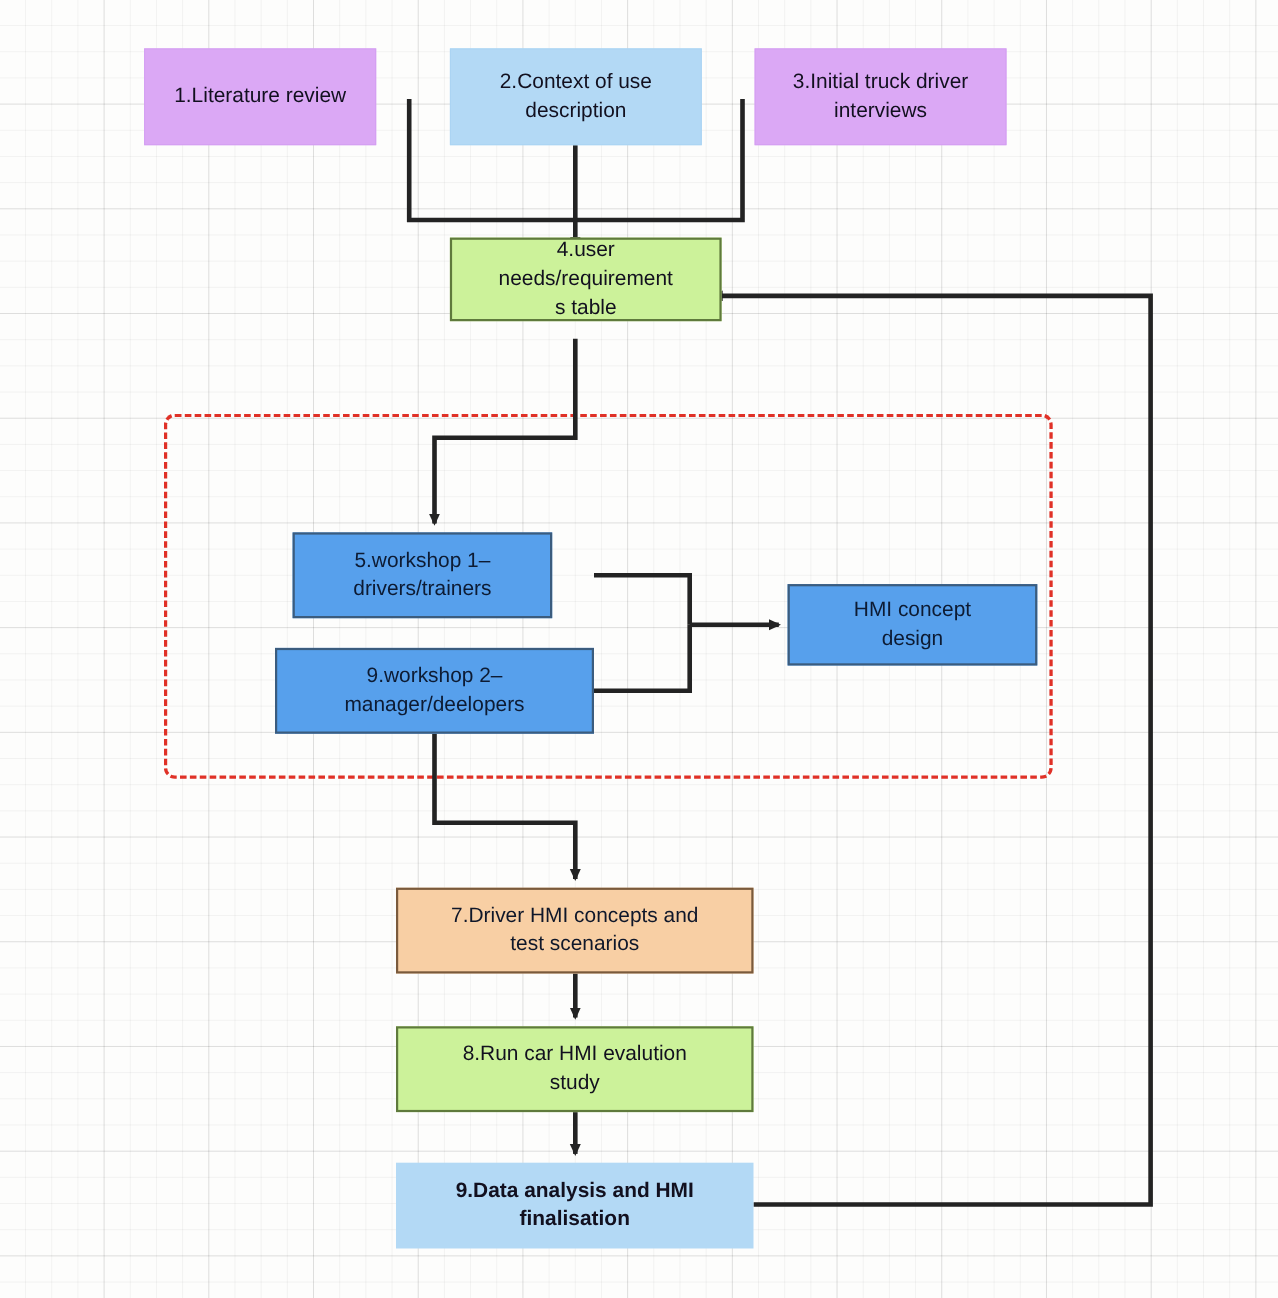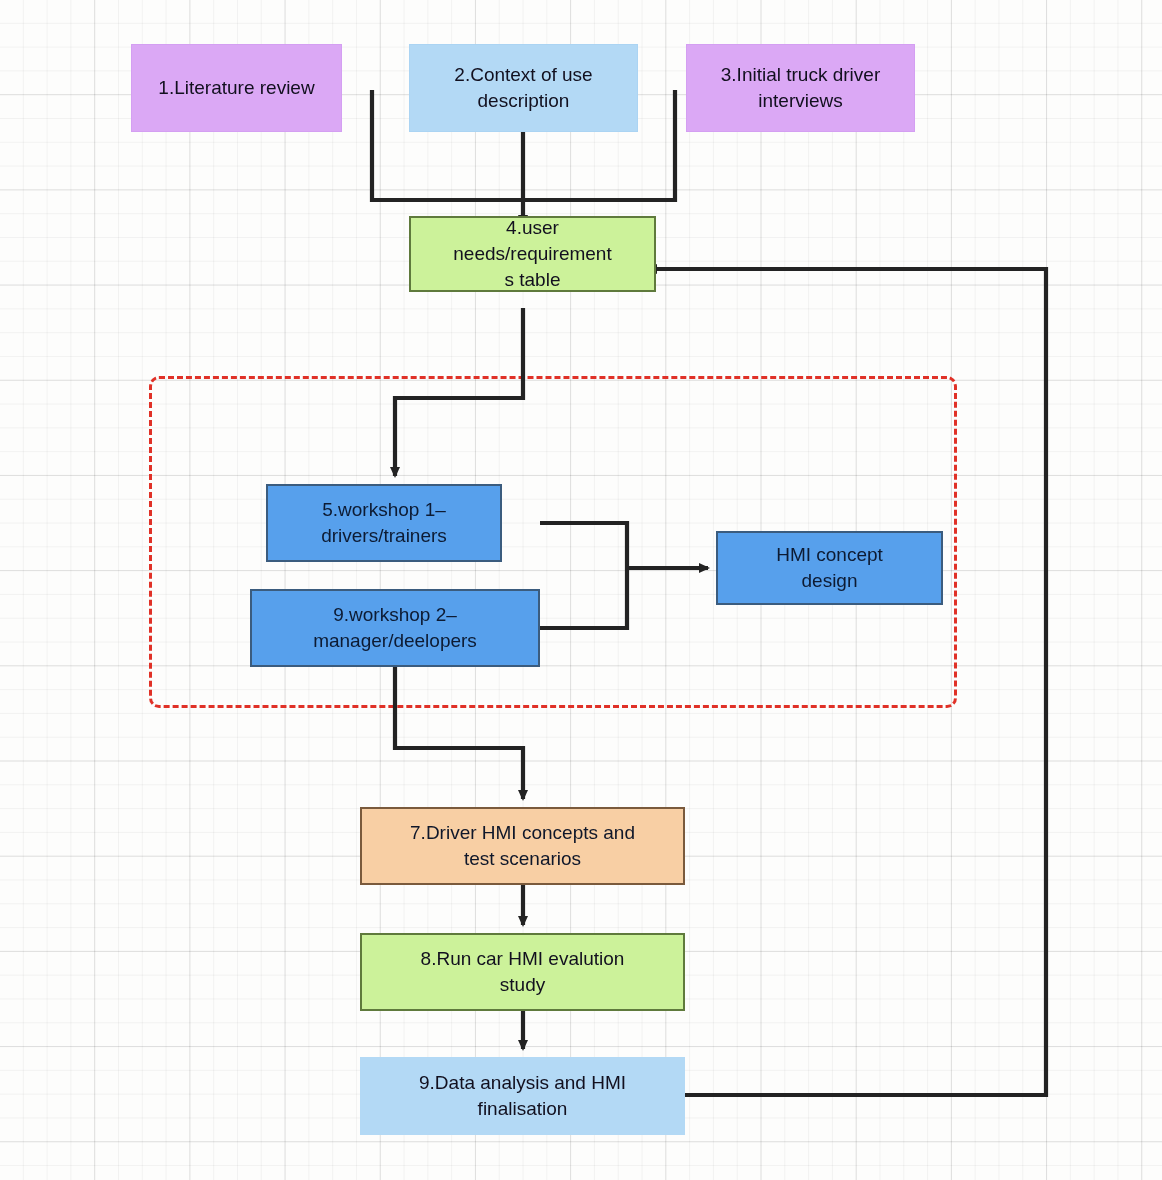--- a/index.html
+++ b/index.html
@@ -101,16 +101,16 @@
   <div class="node n-blue" style="left:250px;top:484px;width:236px;height:78px;margin-left:16px;">5.workshop 1–
 drivers/trainers</div>
   <div class="node n-blue" style="left:250px;top:589px;width:290px;height:78px;">9.workshop 2–
 manager/deelopers</div>
   <div class="node n-blue" style="left:716px;top:531px;width:227px;height:74px;">HMI concept
 design</div>
   <div class="node n-peach" style="left:360px;top:807px;width:325px;height:78px;">7.Driver HMI concepts and
 test scenarios</div>
   <div class="node n-green" style="left:360px;top:933px;width:325px;height:78px;text-align:center;">8.Run car HMI evalution
 study</div>
-  <div class="node n-plainblue" style="left:360px;top:1057px;width:325px;height:78px;">9.Data analysis and HMI
+  <div class="node n-plainblue" style="left:360px;top:1057px;width:325px;height:78px;font-weight:bold;">9.Data analysis and HMI
 finalisation</div>
 
 </div>
 
 </body></html>

